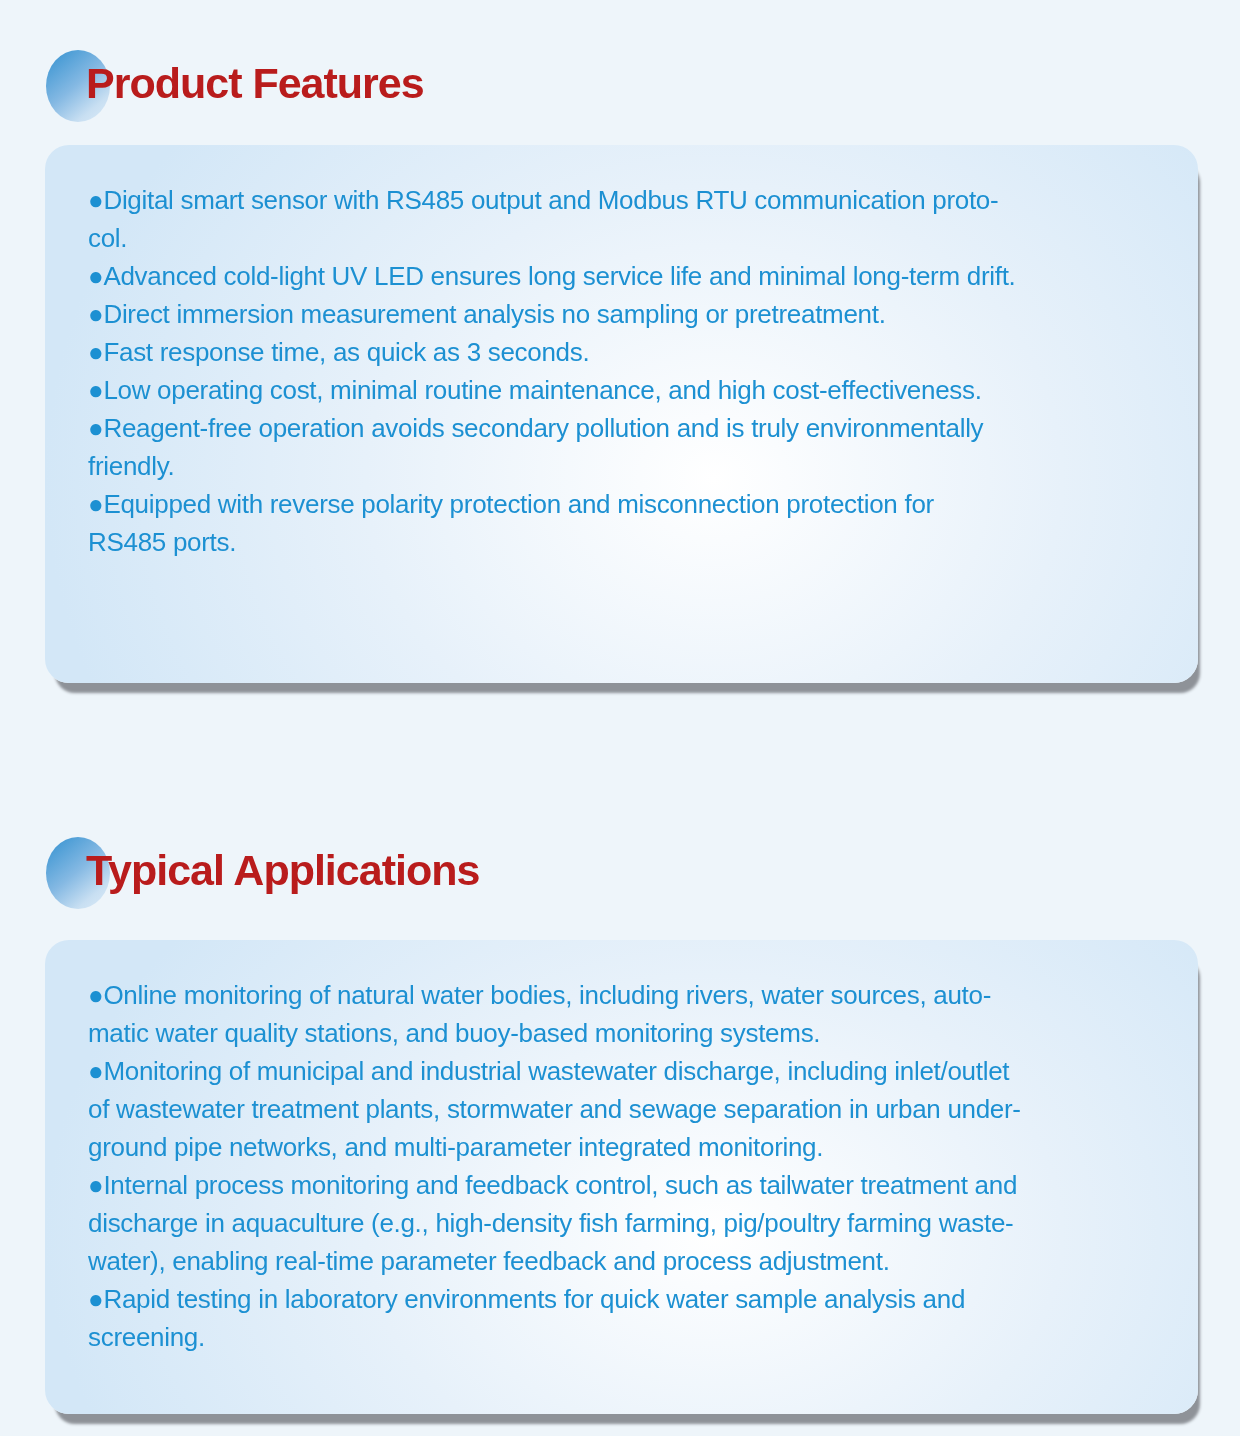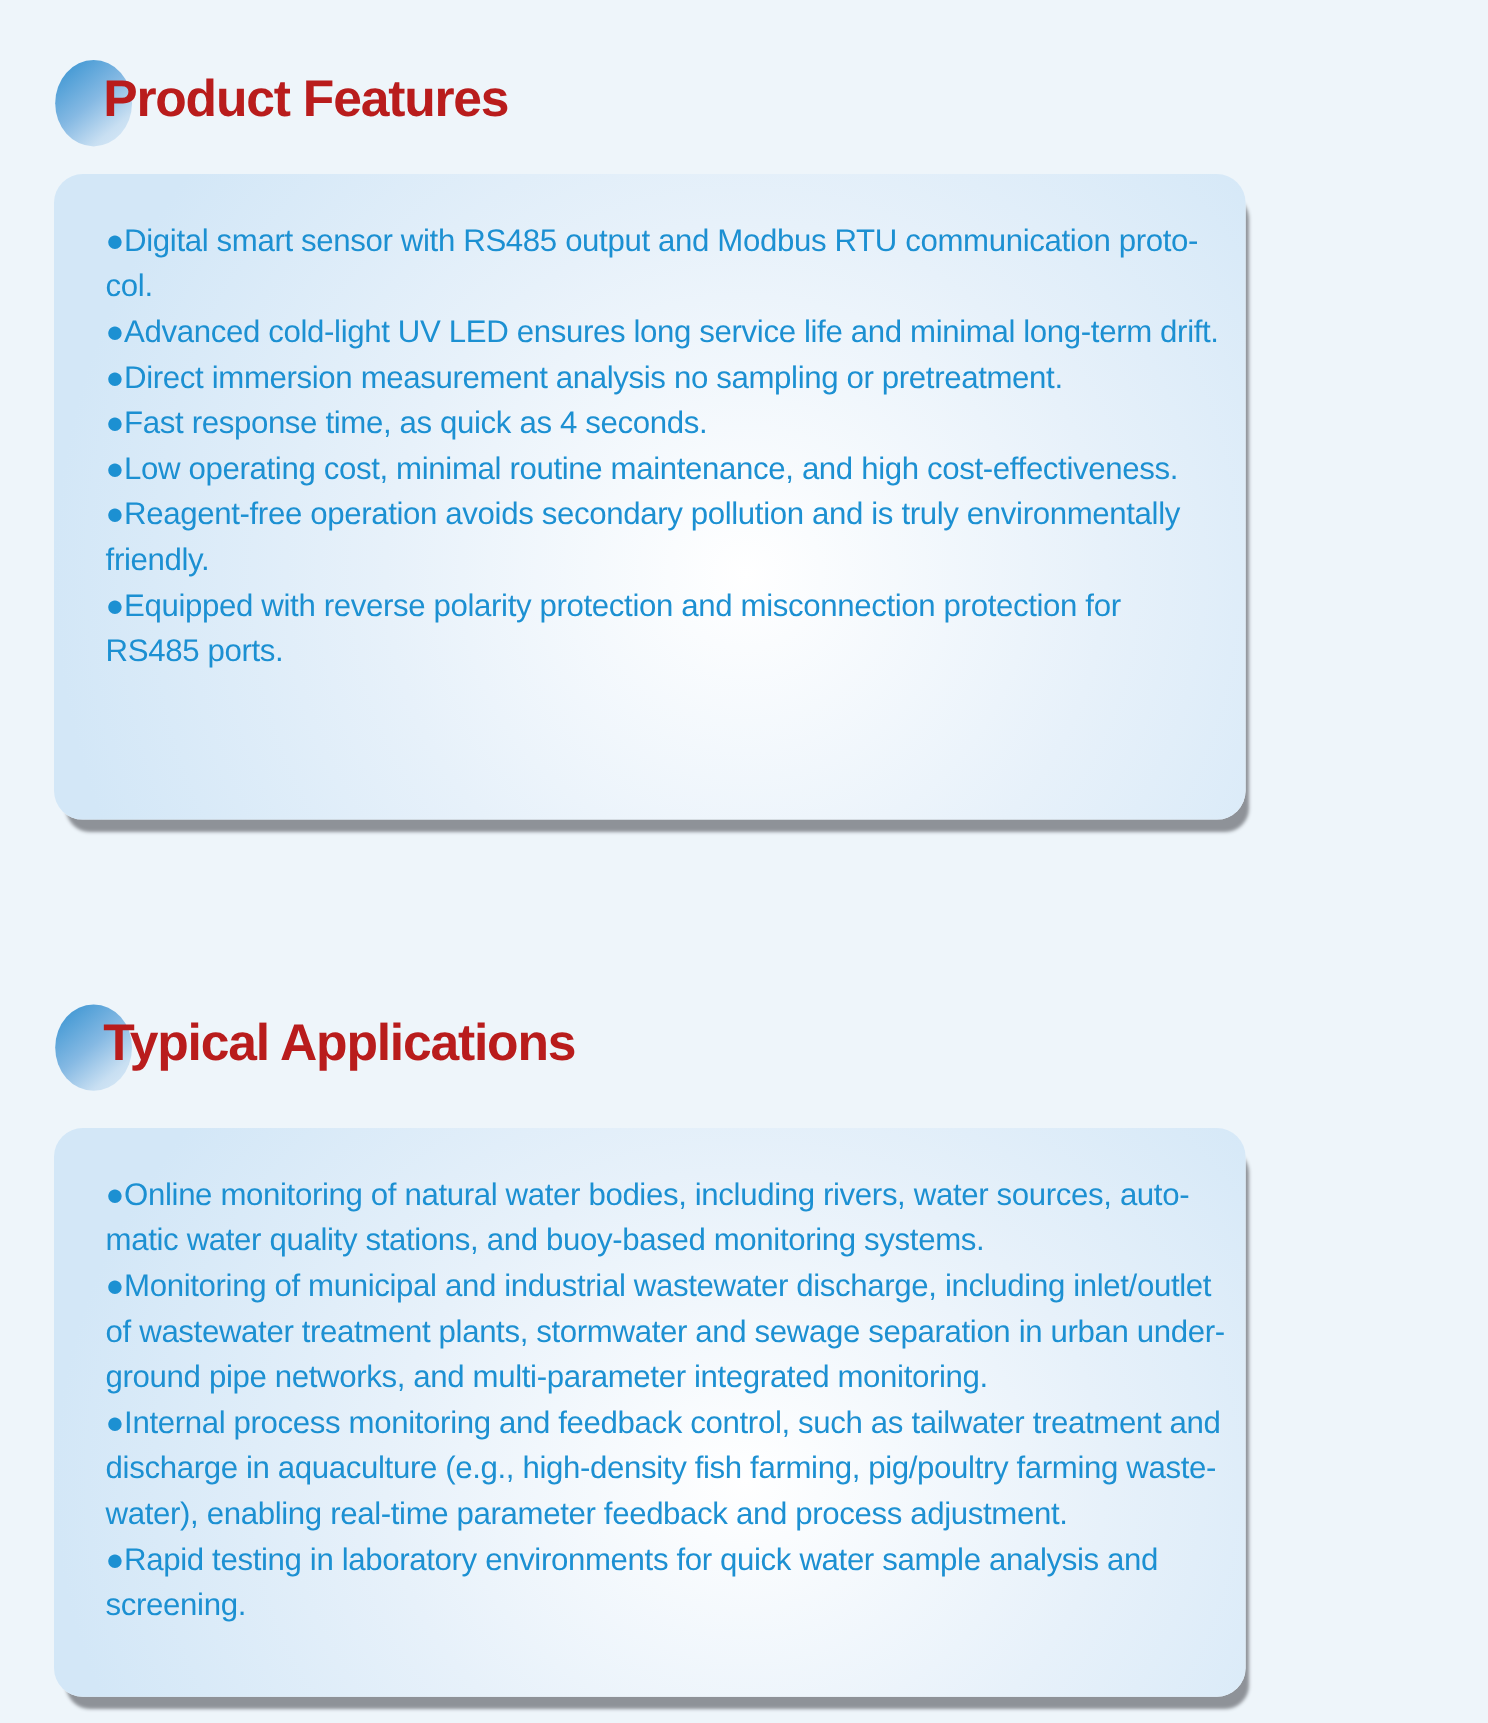--- a/index.html
+++ b/index.html
@@ -43,21 +43,21 @@
     white-space: nowrap;
     z-index: 2;
   }
   #header-features { top: 50px; }
   #header-applications { top: 837px; }
 
   
   .card {
     position: absolute;
     left: 45px;
-    width: 993px;
+    width: 1153px;
     border-radius: 24px;
     background: radial-gradient(ellipse 58% 105% at 58% 62%, #ffffff 0%, #e7f1fa 52%, #d3e7f7 100%);
     box-shadow: 6px 14px 3px -4px #8e9298;
   }
   #card-features { top: 145px; height: 538px; }
   #card-applications { top: 940px; height: 474px; }
 
   .bullet-list {
     padding: 36px 30px 0 43px;
     font-size: 26px;
@@ -78,21 +78,21 @@
     <div class="section-header" id="header-features">
       <span class="header-circle"></span>
       <h2 class="section-title">Product Features</h2>
     </div>
     <div class="card" id="card-features">
       <div class="bullet-list">
           <div class="bullet-item">●Digital smart sensor with RS485 output and Modbus RTU communication proto-
 col.</div>
           <div class="bullet-item">●Advanced cold-light UV LED ensures long service life and minimal long-term drift.</div>
           <div class="bullet-item">●Direct immersion measurement analysis no sampling or pretreatment.</div>
-          <div class="bullet-item">●Fast response time, as quick as 4 seconds.</div>
+          <div class="bullet-item">●Fast response time, as quick as 3 seconds.</div>
           <div class="bullet-item">●Low operating cost, minimal routine maintenance, and high cost-effectiveness.</div>
           <div class="bullet-item">●Reagent-free operation avoids secondary pollution and is truly environmentally
 friendly.</div>
           <div class="bullet-item">●Equipped with reverse polarity protection and misconnection protection for
 RS485 ports.</div>
         </div>
     </div>
   </section>
 
   <section>

